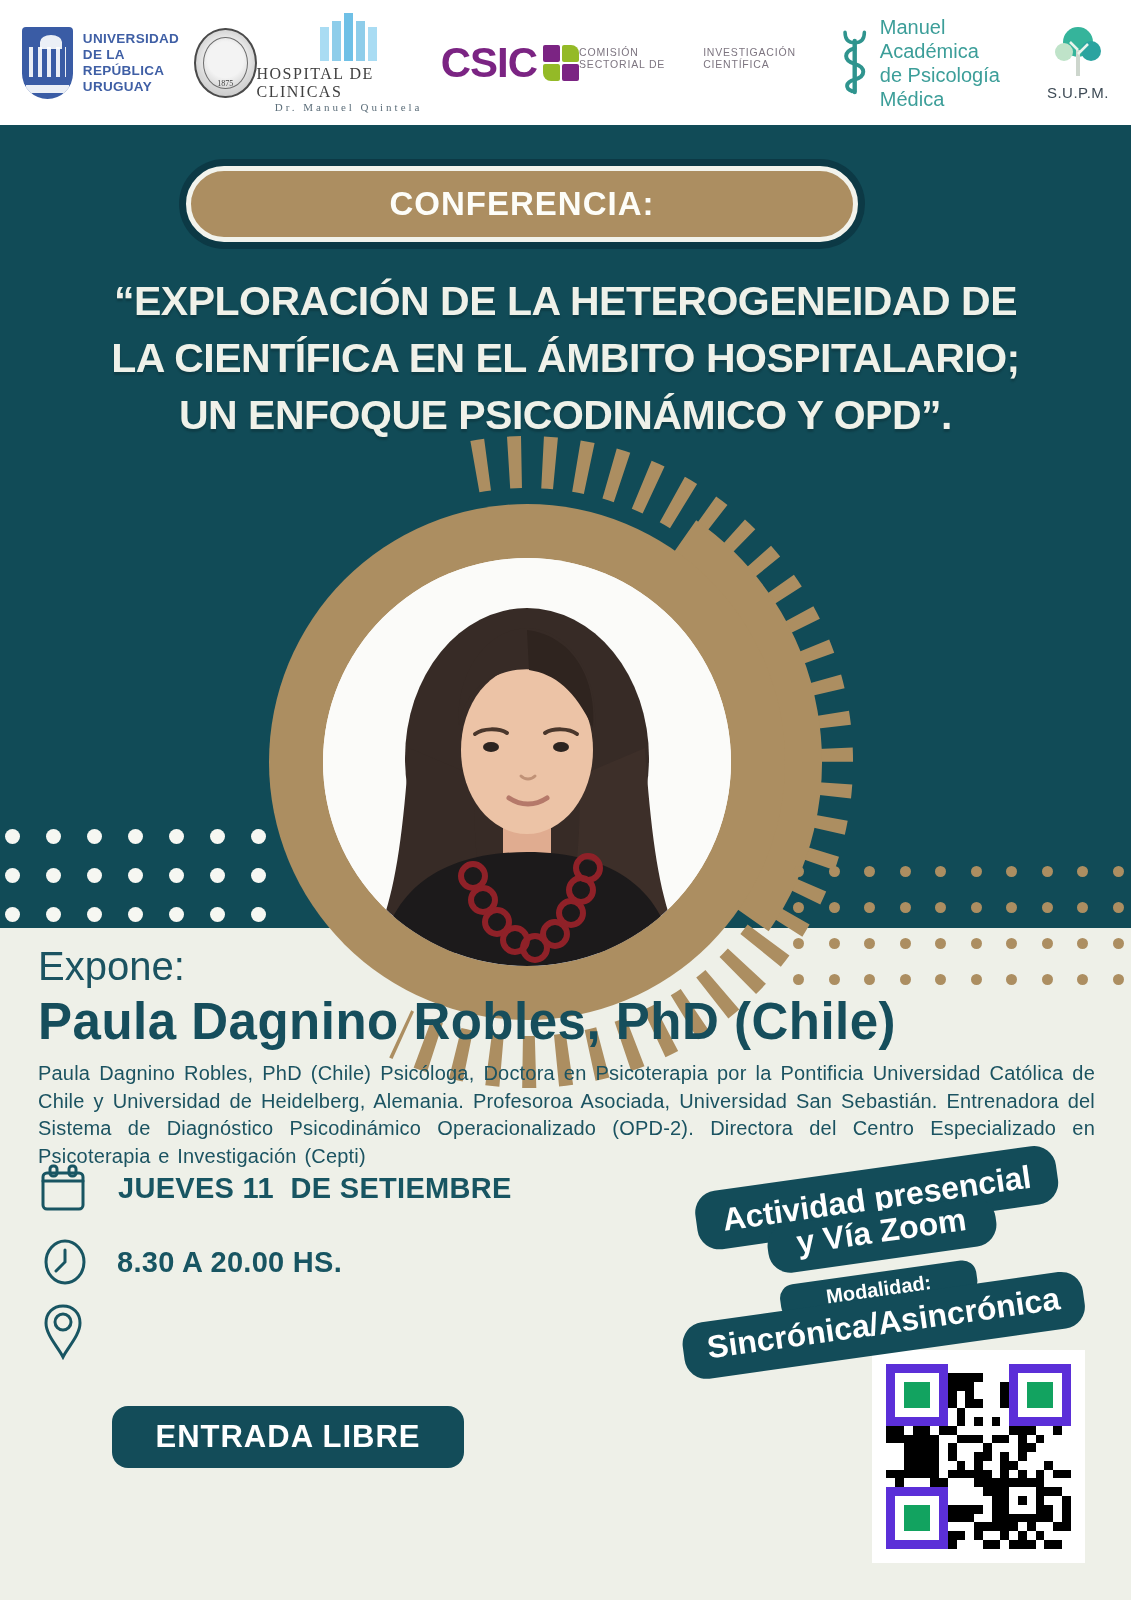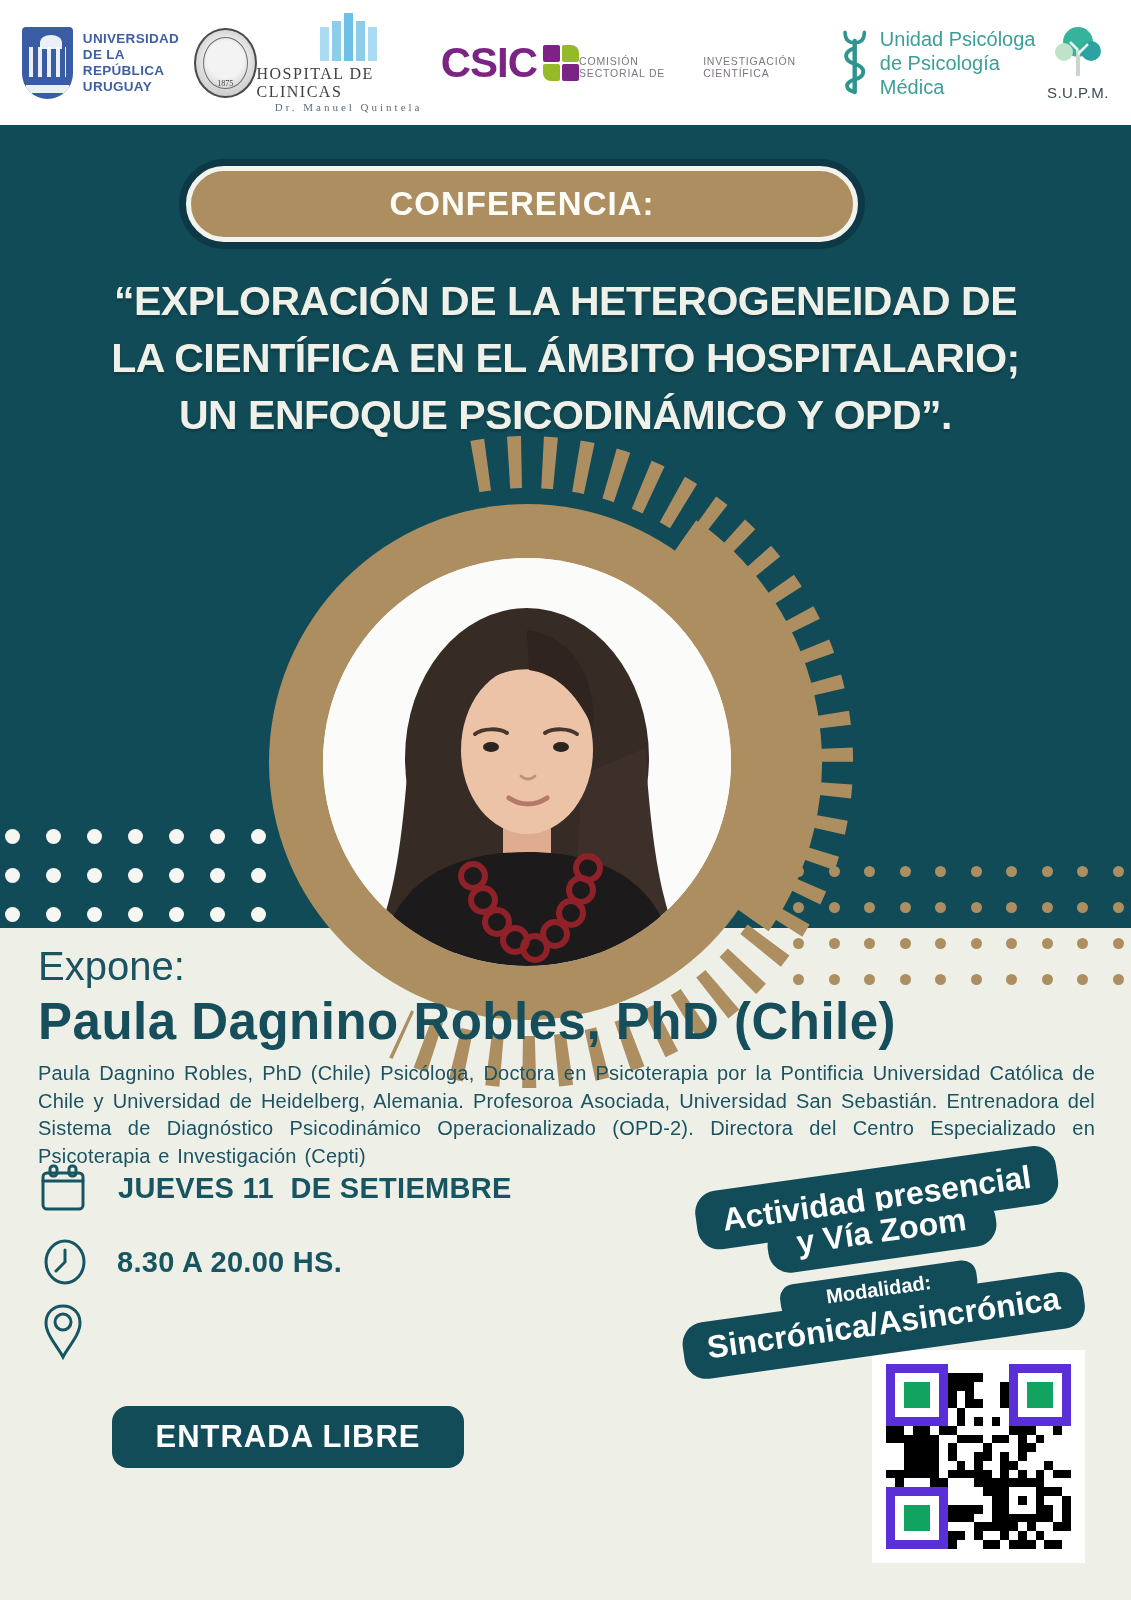--- a/index.html
+++ b/index.html
@@ -39,21 +39,21 @@
   .hosp-t2{font-family:"Liberation Serif",serif;font-size:11px;letter-spacing:3px;color:#5c6e7a;}
   .csic{display:flex;}
   .csic-top{display:flex;align-items:center;gap:6px;}
   .csic-acronym{color:#7b2483;font-weight:bold;font-size:42px;line-height:40px;letter-spacing:-1px;}
   .csic-squares{display:grid;grid-template-columns:17px 17px;grid-template-rows:17px 17px;gap:2px;}
   .csic-squares i{display:block;border-radius:2px;}
   .csic-squares i:nth-child(1){background:#7b2483;}
   .csic-squares i:nth-child(2){background:#94ba27;border-radius:2px 8px 2px 2px;}
   .csic-squares i:nth-child(3){background:#94ba27;border-radius:2px 2px 2px 8px;}
   .csic-squares i:nth-child(4){background:#7b2483;}
-  .csic-sub{font-size:10.5px;color:#7d7580;letter-spacing:.8px;line-height:12px;margin-top:12px;}
+  .csic-sub{font-size:10.5px;color:#7d7580;letter-spacing:.8px;line-height:12px;margin-top:3px;}
   .unidad{display:flex;align-items:center;gap:8px;}
   .unidad-text{color:#3c9e99;font-size:20px;line-height:24px;}
   .supm{display:flex;flex-direction:column;align-items:center;}
   .supm-label{font-size:15px;color:#3d4a55;letter-spacing:.5px;margin-top:2px;}
   
   .band{position:absolute;left:0;top:125px;width:1131px;height:803px;background:var(--teal);}
   .pill{
     position:absolute;left:186px;top:41px;width:672px;height:76px;background:var(--tan);
     border:5px solid #f2f3ec;border-radius:44px;box-shadow:0 0 0 7px #0c3945;
     display:flex;align-items:center;justify-content:center;box-sizing:border-box;
@@ -148,21 +148,21 @@
     </div>
     <div class="unidad">
       <svg width="38" height="78" viewBox="0 0 38 78">
         <g fill="none" stroke="#2f948e" stroke-width="5" stroke-linecap="round">
           <path d="M19 14 V72"></path>
           <path d="M8 4 C8 14 14 16 19 16 C24 16 30 14 30 4" stroke-width="4"></path>
           <path d="M19 22 C6 26 6 36 19 40 C32 44 32 54 19 58 C8 61 8 68 16 71" stroke-width="4.5"></path>
         </g>
       </svg>
       <div class="unidad-text">
-        <div>Unidad Psicóloga</div>
+        <div>Manuel Académica</div>
         <div>de Psicología Médica</div>
       </div>
     </div>
     <div class="supm">
       <svg width="60" height="58" viewBox="0 0 60 58">
         <circle cx="30" cy="18" r="15" fill="#35b49b"></circle>
         <circle cx="16" cy="28" r="9" fill="#bfe3c9"></circle>
         <circle cx="43" cy="27" r="10" fill="#2ba3a0"></circle>
         <path d="M28 26 L32 26 L32 52 L28 52 Z" fill="#cdd6cd"></path>
         <path d="M30 30 L40 20" stroke="#e9f4ec" stroke-width="2.5"></path>

